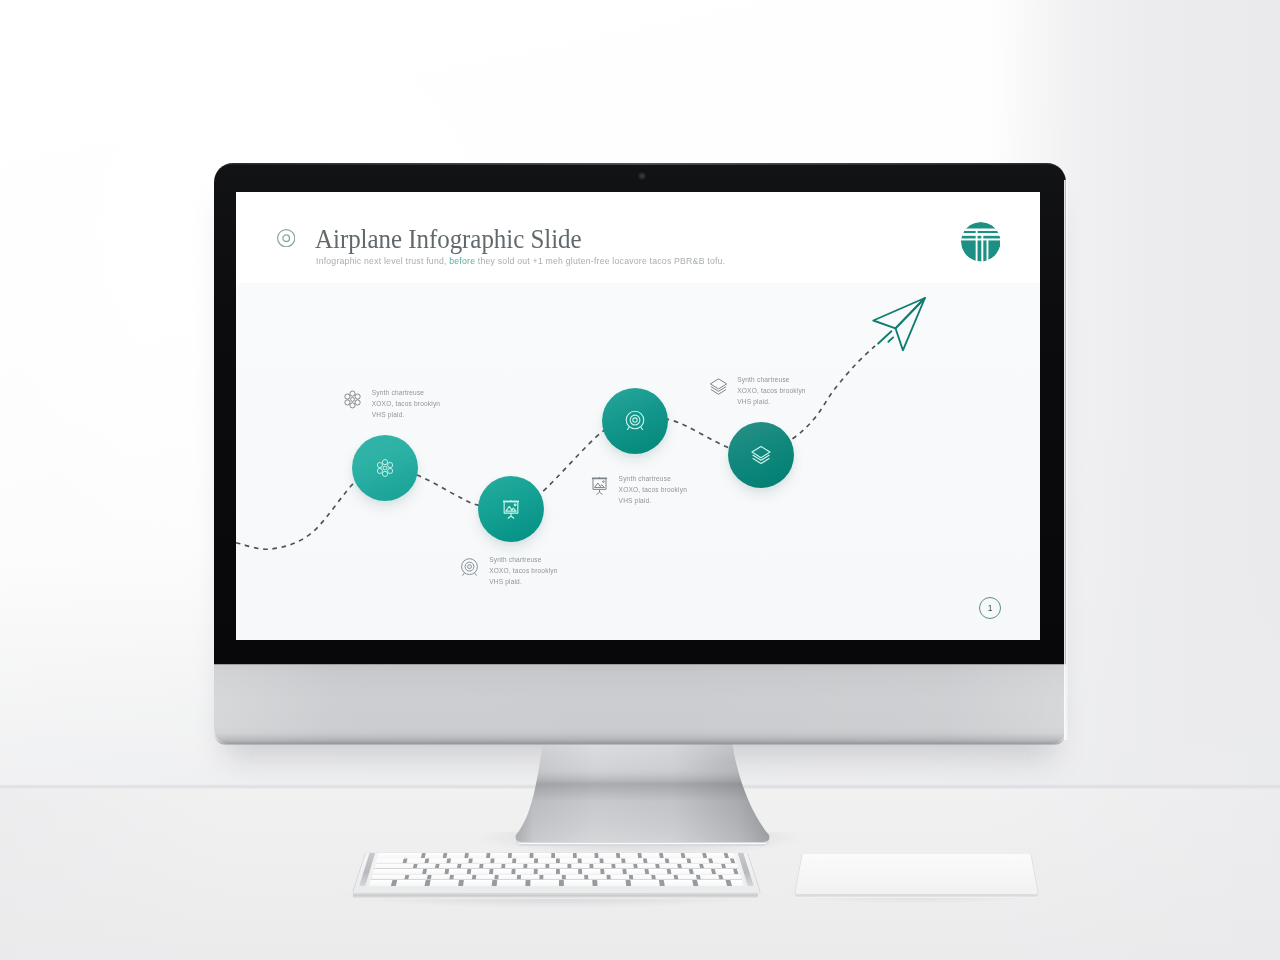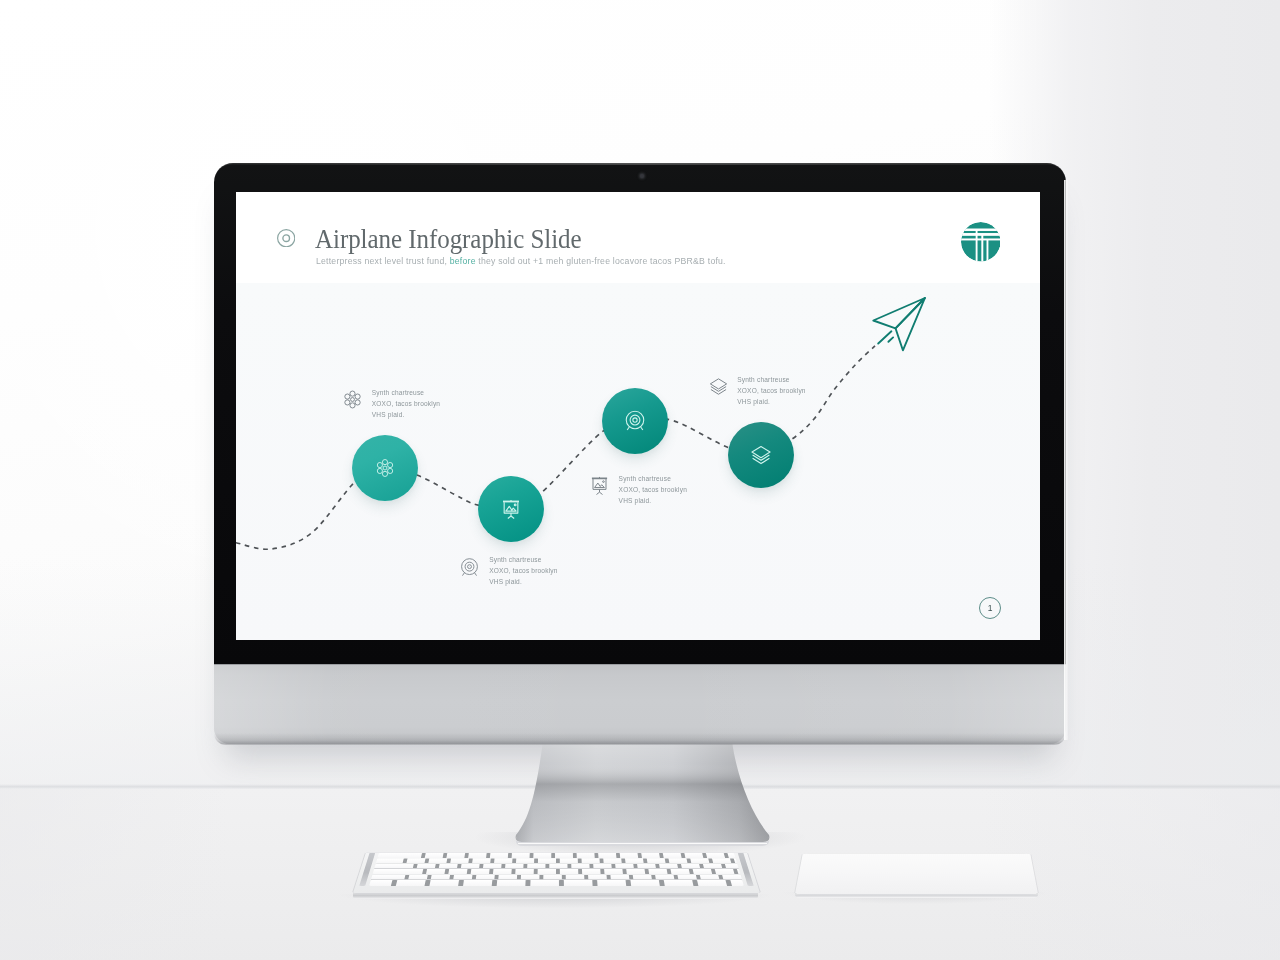--- a/index.html
+++ b/index.html
@@ -295,21 +295,21 @@
         <span>XOXO, tacos brooklyn</span><br>
         <span>VHS plaid.</span>
       </span>
     </div>
 
     <svg class="title-icon" viewBox="0 0 24 24" fill="none" stroke="#8ba5a2">
       <circle cx="12" cy="12" r="11.2" stroke-width="1.55"></circle>
       <circle cx="12" cy="12" r="4.3" stroke-width="1.8"></circle>
     </svg>
     <div class="title">Airplane Infographic Slide</div>
-    <div class="subtitle"><span>Letterpress next level trust fund, </span><span class="accent">before</span><span> they sold out +1 meh gluten-free locavore tacos PBR&amp;B tofu.</span></div>
+    <div class="subtitle"><span>Infographic next level trust fund, </span><span class="accent">before</span><span> they sold out +1 meh gluten-free locavore tacos PBR&amp;B tofu.</span></div>
 
     <svg class="logo" viewBox="0 0 48 48">
       <defs>
         <clipPath id="logoclip">
             <circle cx="24" cy="24" r="24"></circle>
           </clipPath>
       </defs>
       <g clip-path="url(#logoclip)">
         <circle cx="24" cy="24" r="24" fill="#1b9083"></circle>
         <g fill="#ffffff">

